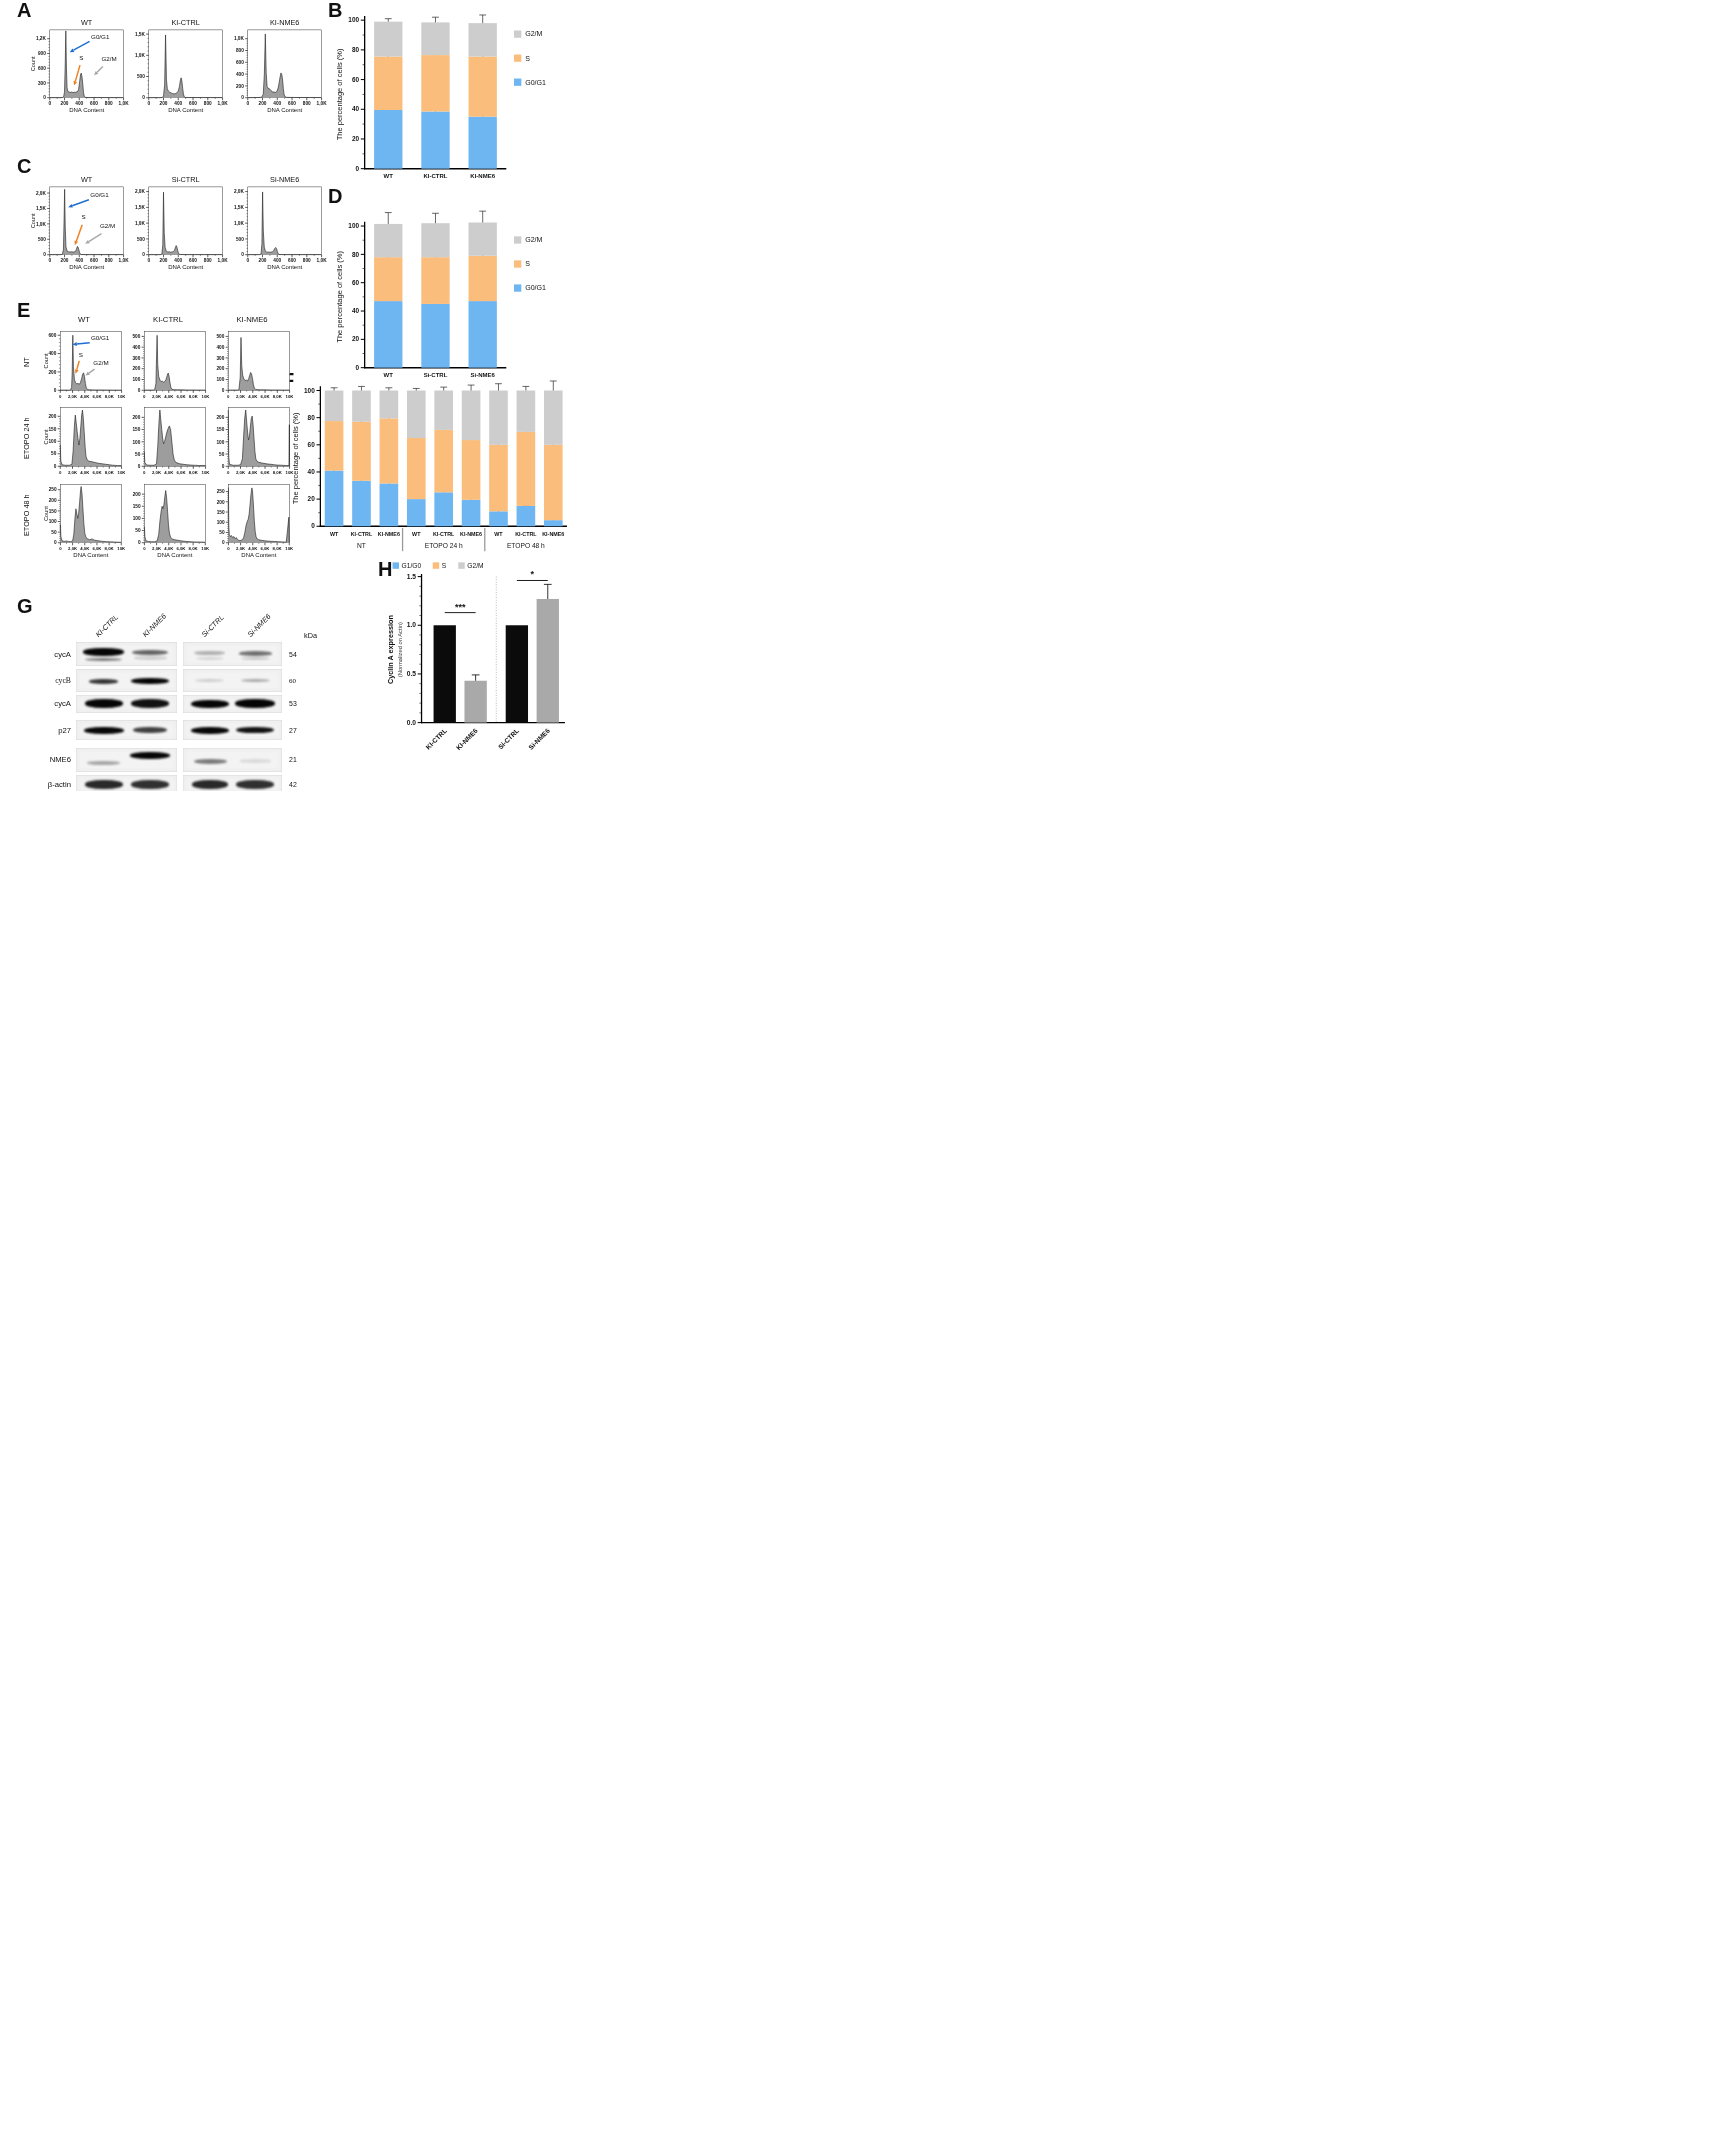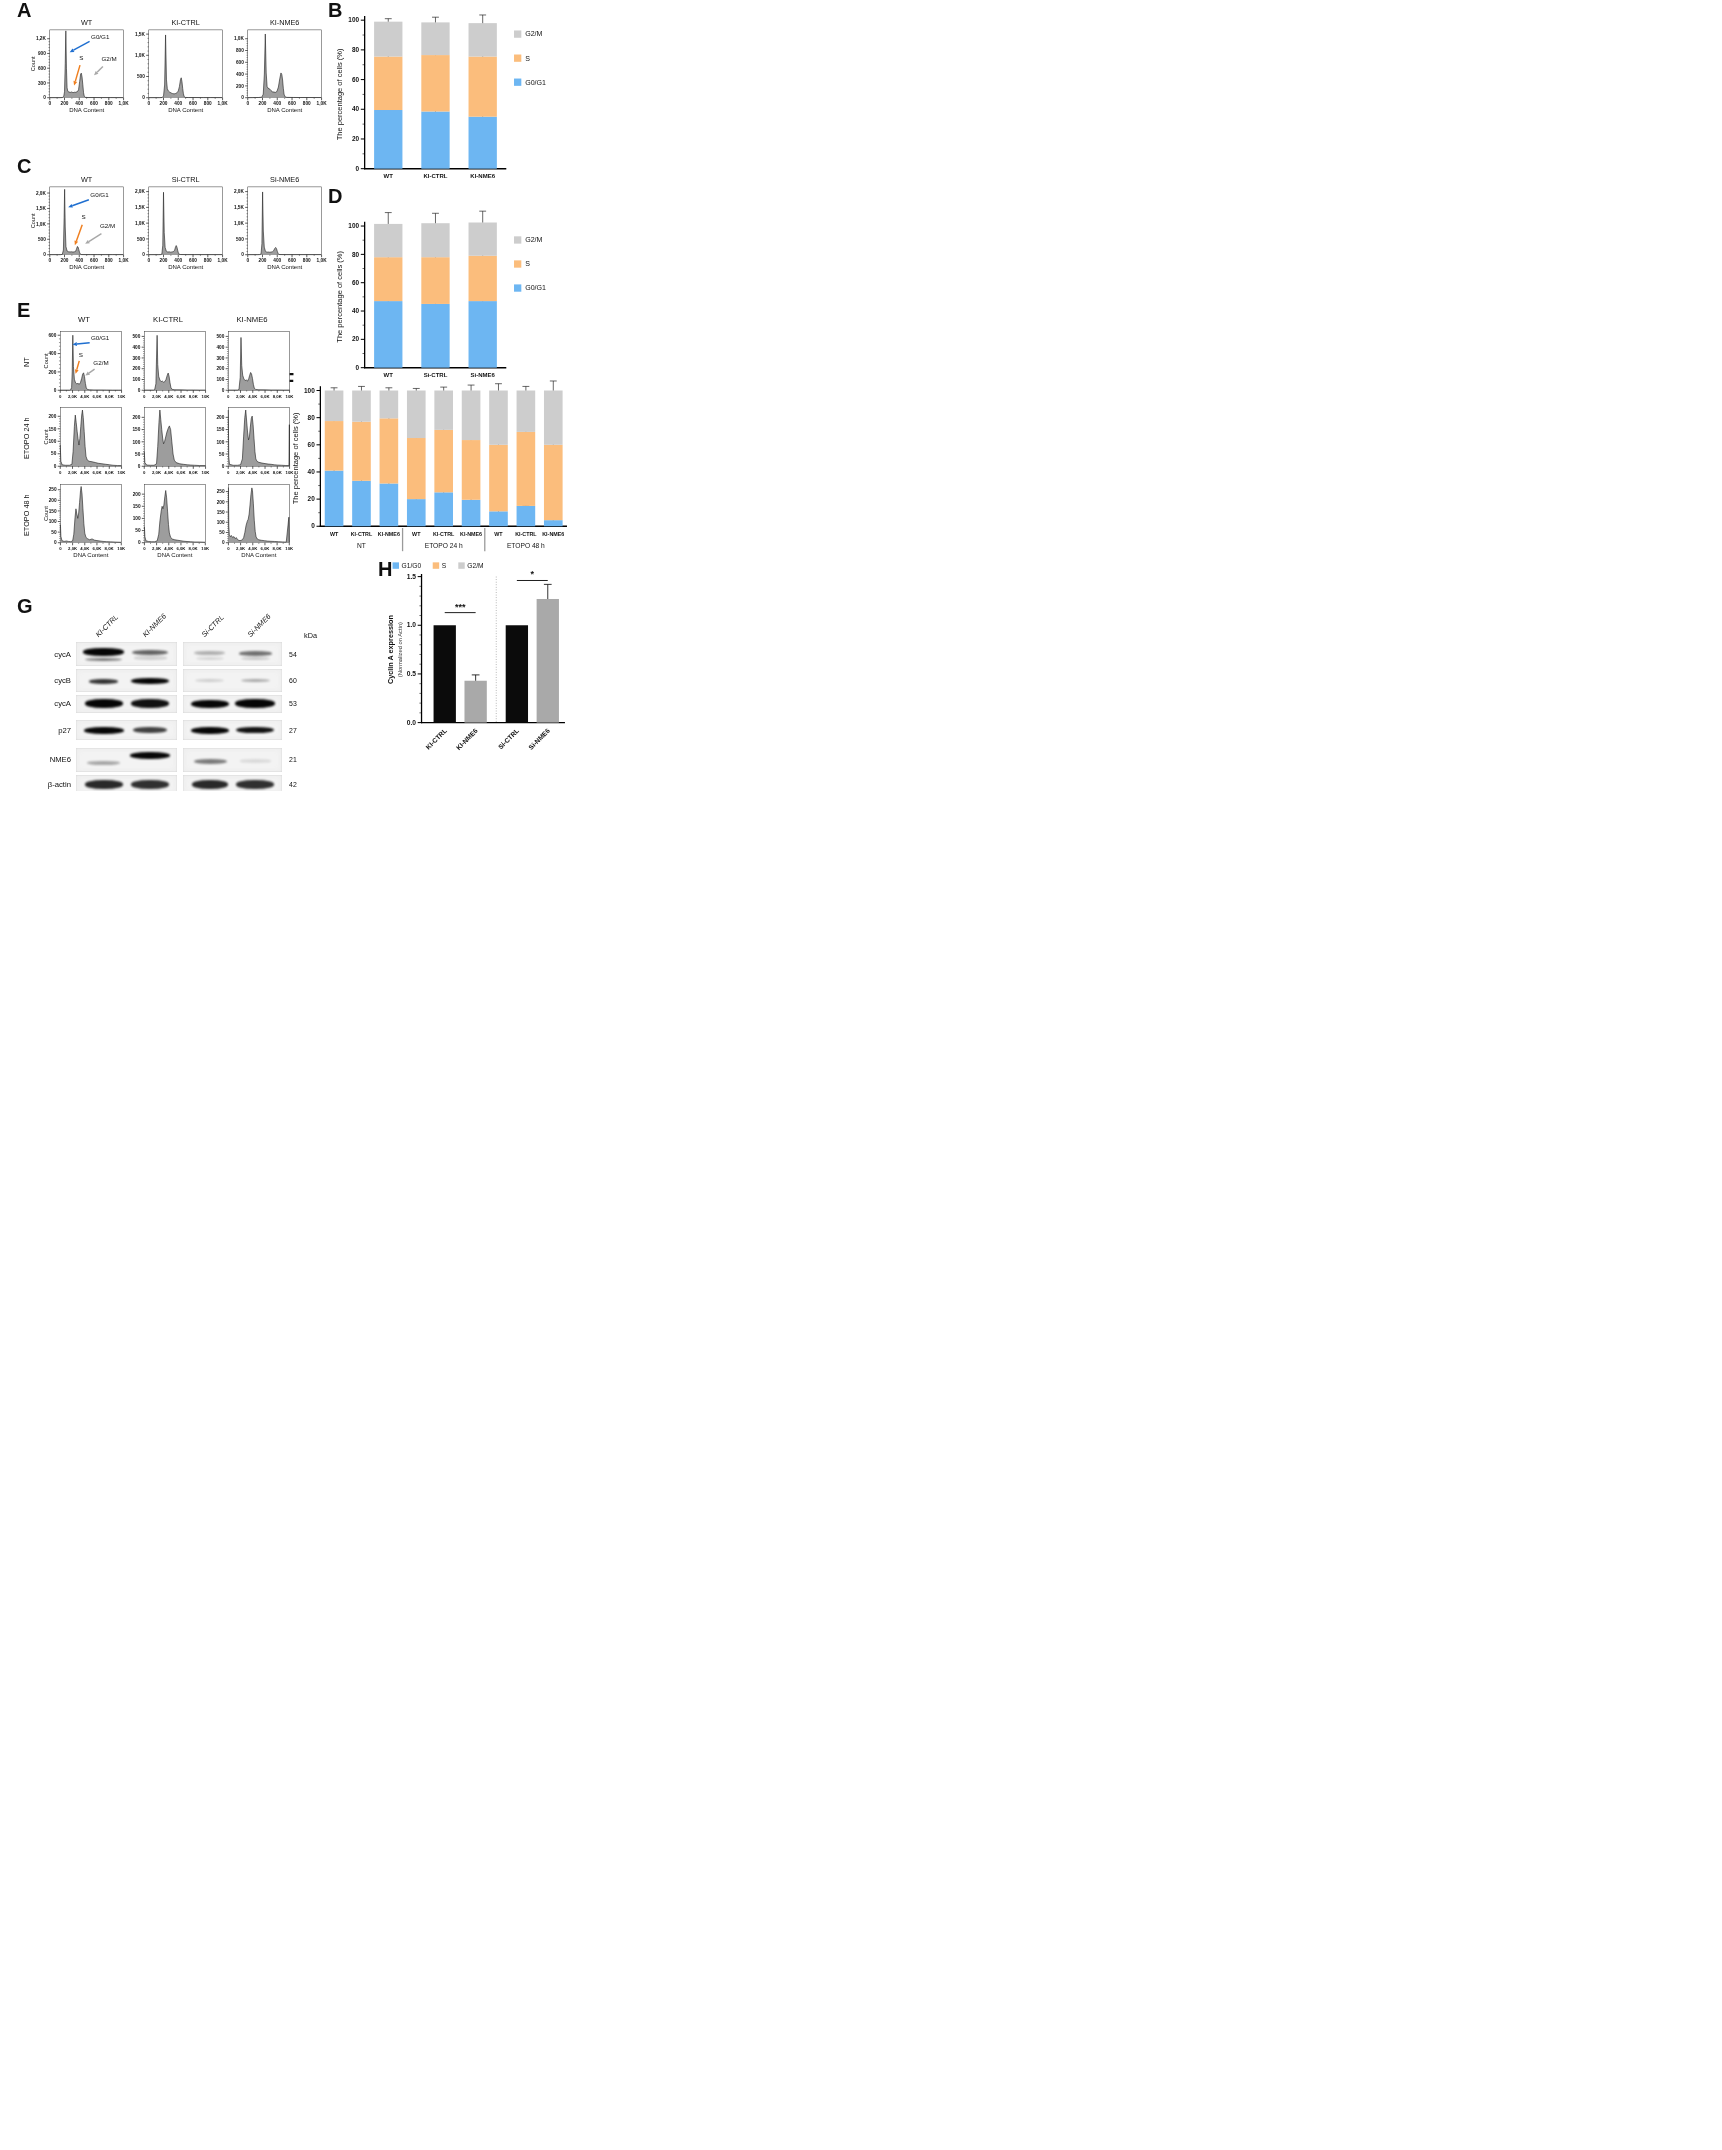--- a/index.html
+++ b/index.html
@@ -1123,21 +1123,21 @@
           <div class="band" style="width: 33px; height: 3.4px; left: 58px; top: calc(50% + 2.3px); opacity: 0.15; filter: blur(1.3px);"></div>
         </div>
         <div class="blot b2" style="height: 24px;">
           <div class="band" style="width: 31px; height: 4.8px; left: 11.2px; top: calc(50% - 3.3px); opacity: 0.28;"></div>
           <div class="band" style="width: 28px; height: 3.4px; left: 12.8px; top: calc(50% + 2.8px); opacity: 0.12; filter: blur(1.3px);"></div>
           <div class="band" style="width: 33px; height: 5.1px; left: 56px; top: calc(50% - 3.4px); opacity: 0.55;"></div>
           <div class="band" style="width: 29px; height: 3.4px; left: 58px; top: calc(50% + 3px); opacity: 0.18; filter: blur(1.3px);"></div>
         </div>
         <span class="kdaval">54</span>
       </div>
-      <div class="brow" style="height: 22px;">
+      <div class="brow" style="height: 22px; font-family: Liberation Serif, serif;">
         <span class="rlab">cycB</span>
         <div class="blot b1" style="height: 22.4px;">
           <div class="band" style="width: 29px; height: 4.8px; left: 12.7px; top: calc(50% - 1.5px); opacity: 0.8;"></div>
           <div class="band" style="width: 38px; height: 6.3px; left: 55px; top: calc(50% - 2.3px); opacity: 1;"></div>
         </div>
         <div class="blot b2" style="height: 22.4px;">
           <div class="band" style="width: 29px; height: 3.6px; left: 12px; top: calc(50% - 1.8px); opacity: 0.15;"></div>
           <div class="band" style="width: 29px; height: 3.6px; left: 58px; top: calc(50% - 1.8px); opacity: 0.3;"></div>
         </div>
         <span class="kdaval">60</span>

